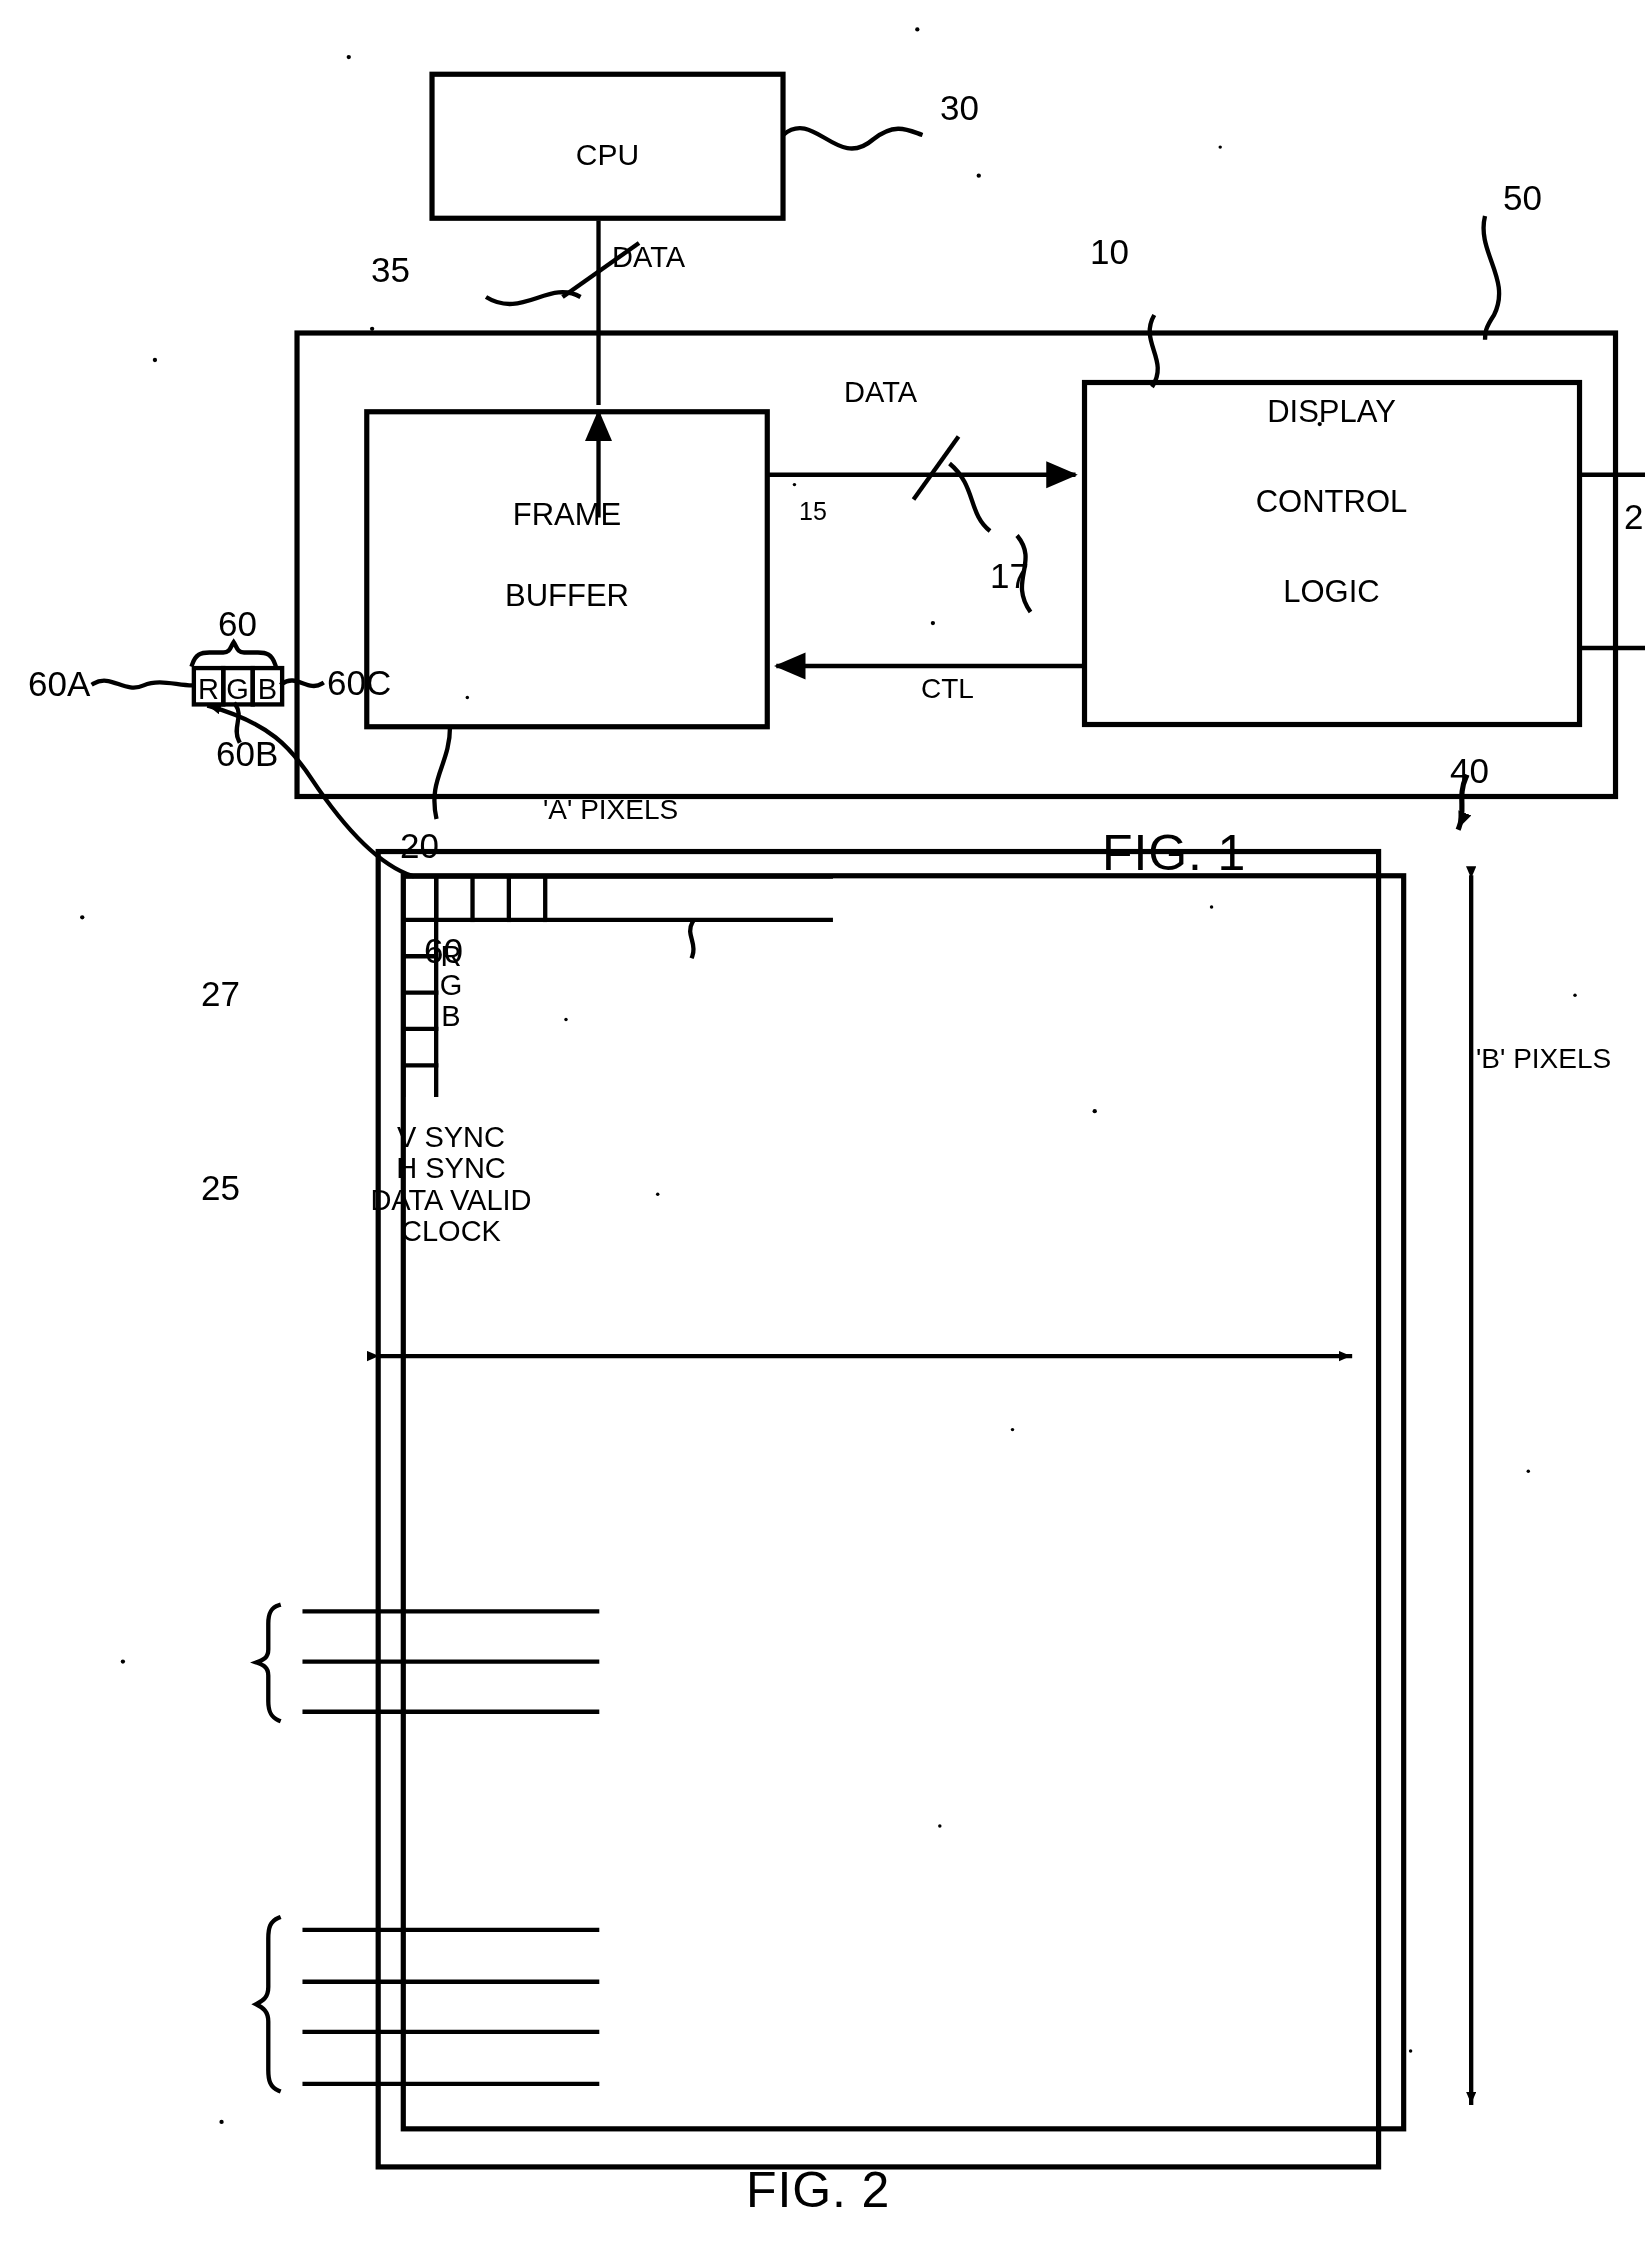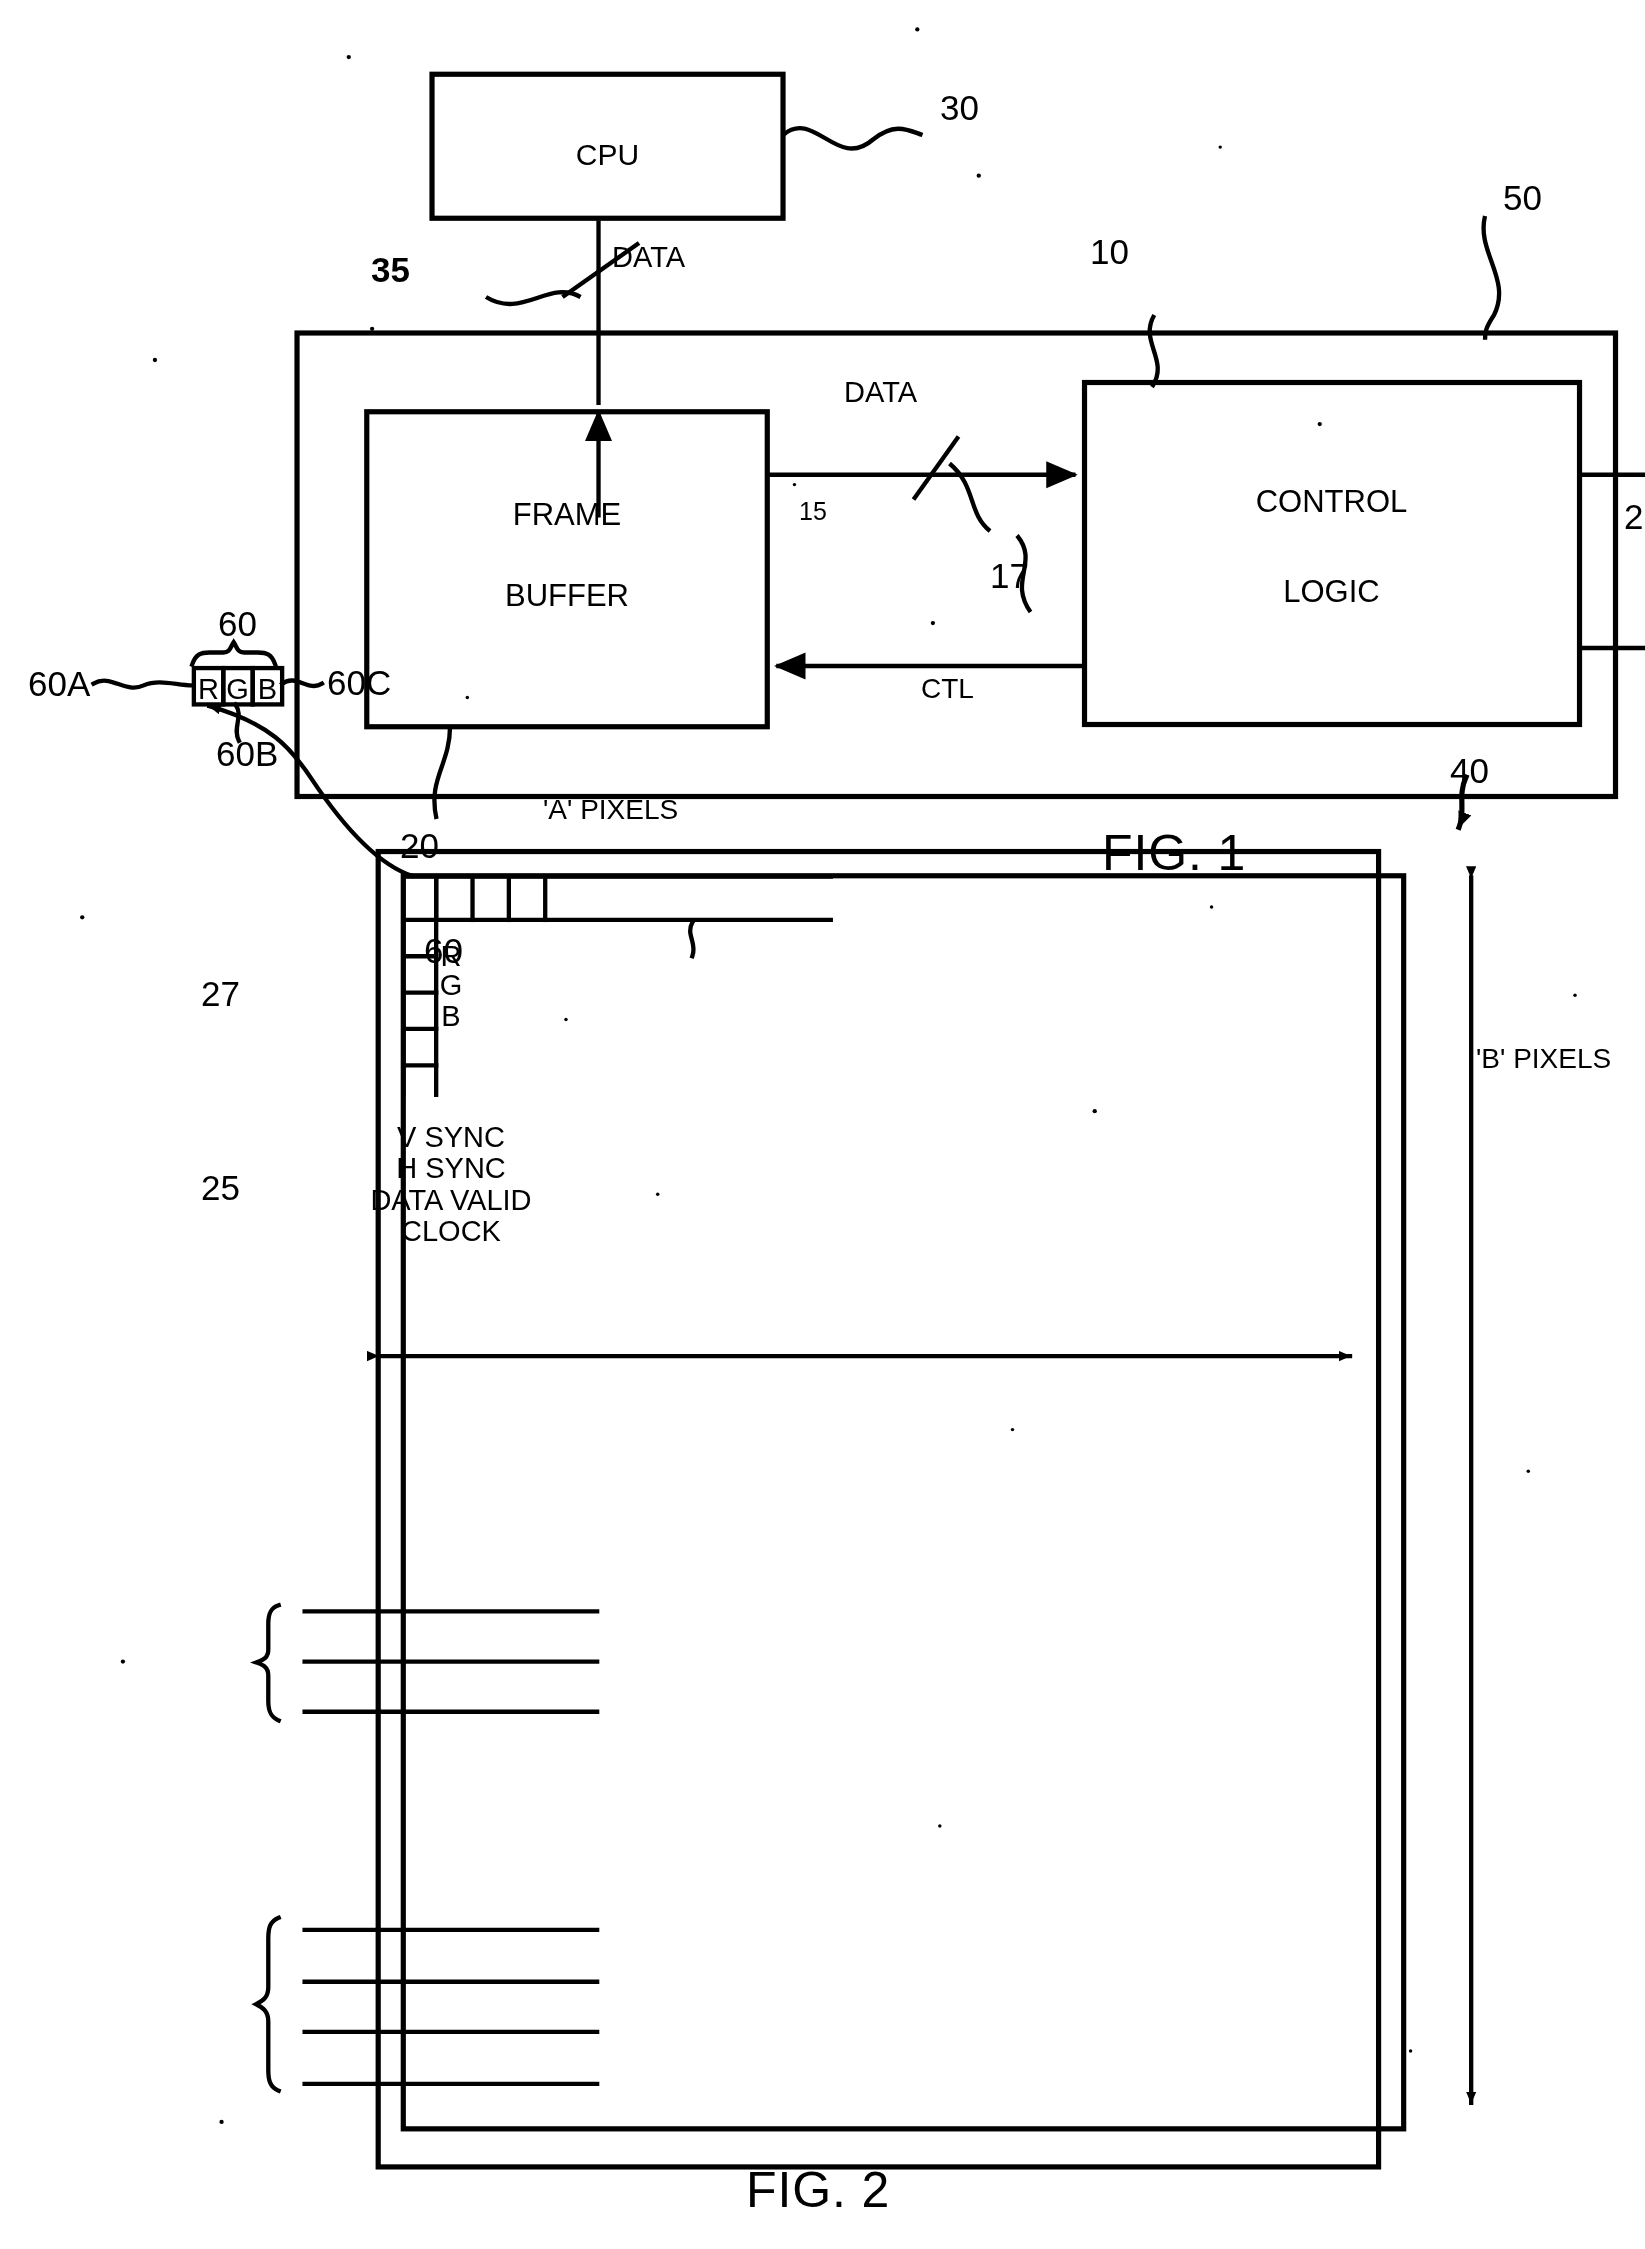--- a/index.html
+++ b/index.html
@@ -138,29 +138,30 @@
         <circle cx="1086" cy="2110" r="2"></circle>
   </g>
 </svg>
 
 <div class="lbl blk" style="left: 432px; top: 112px; width: 351px; font-size: 30px; margin-top: 28px;">CPU</div>
 
 <div class="lbl num" style="left: 940px; top: 90px; font-size: 35px;">30</div>
 
 <div class="lbl sig" style="left: 612px; top: 243px; font-size: 29px;">DATA</div>
 
-<div class="lbl num" style="left: 371px; top: 252px; font-size: 35px; font-weight: bold;">35</div>
+<div class="lbl num" style="left: 371px; top: 252px; font-size: 35px;">35</div>
 
 <div class="lbl num" style="left: 1090px; top: 234px; font-size: 35px;">10</div>
 
 <div class="lbl num" style="left: 1503px; top: 180px; font-size: 35px;">50</div>
 
 <div class="lbl blk" style="left: 367px; top: 499px; width: 400px; font-size: 31px;">FRAME</div>
 <div class="lbl blk" style="left: 367px; top: 580px; width: 400px; font-size: 31px;">BUFFER</div>
 
+<div class="lbl blk" style="left: 1084px; top: 396px; width: 495px; font-size: 31px;">DISPLAY</div>
 <div class="lbl blk" style="left: 1084px; top: 486px; width: 495px; font-size: 31px;">CONTROL</div>
 <div class="lbl blk" style="left: 1084px; top: 576px; width: 495px; font-size: 31px;">LOGIC</div>
 
 <div class="lbl sig" style="left: 844px; top: 378px; font-size: 29px;">DATA</div>
 
 <div class="lbl num" style="left: 799px; top: 499px; font-size: 25px;">15</div>
 
 <div class="lbl num" style="left: 990px; top: 558px; font-size: 35px;">17</div>
 
 <div class="lbl sig" style="left: 921px; top: 675px; font-size: 28px;">CTL</div>

